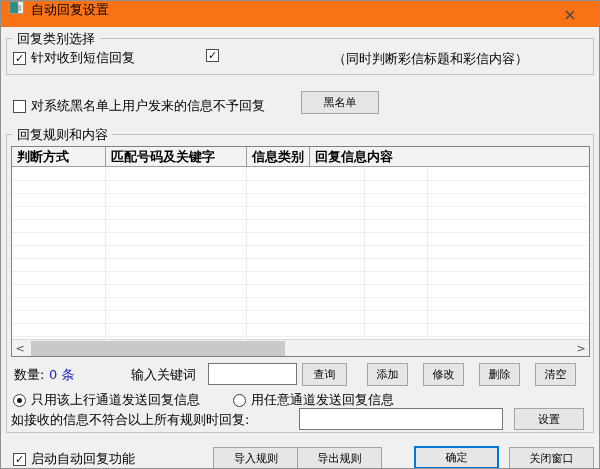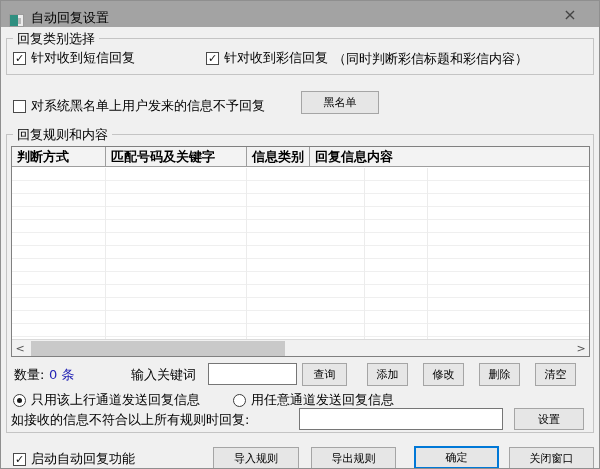--- a/index.html
+++ b/index.html
@@ -1,22 +1,22 @@
 <!DOCTYPE html>
 <html><head>
 <meta charset="utf-8">
 <style>
   * { margin:0; padding:0; box-sizing:border-box; }
   html,body { background:#cfcfcf; }
   body { font-family:"DejaVu Sans","Liberation Sans",sans-serif; }
   .window { position:relative; width:600px; height:469px; background:#f0f0f0;
             border:1px solid #8f8f8f; overflow:hidden; font-size:13px; color:#000; }
   
-  .titlebar { position:absolute; top:0; left:0; right:0; height:26px; background:#a3a3a3;
-              display:flex; align-items:flex-end; }
+  .titlebar { position:absolute; top:0; left:0; right:0; height:26px; background:#f97316;
+              display:flex; align-items:flex-start; }
   .app-icon { width:15px; height:13px; margin-left:8px; border:1px solid #9a9a9a;
               background:linear-gradient(to right,#2f8f80 0 8px,#ececec 8px); position:relative; }
   .app-icon::after { content:""; position:absolute; right:2px; top:3px; width:3px; height:6px; background:#b9b9b9; }
   .title-text { margin-left:7px; font-size:13px; color:#000; }
   .close-btn { position:absolute; right:16px; top:2px; width:26px; height:22px; display:flex;
                align-items:center; justify-content:center; font-size:16px; color:#444; cursor:default; }
   
   .groupbox { position:absolute; left:5px; width:588px; border:1px solid #c4c4c4;padding-left:38px; }
   .legend { position:absolute; top:-9px; left:6px; background:#f0f0f0; padding:0 4px; font-size:13px; white-space:nowrap; }
   .g1 { top:37px; height:37px; }
@@ -73,21 +73,20 @@
 
   <div class="groupbox g1">
     <div class="legend">回复类别选择</div>
   </div>
   <label class="checkbox" style="left:12px; top:48px;">
     <span class="cb-box">✓</span>
     <span>针对收到短信回复</span>
   </label>
   <label class="checkbox" style="left:205px; top:48px;">
     <span class="cb-box">✓</span>
-    <span>针对收到彩信回复</span>
   </label>
   <div class="note" style="left:332px; top:49px;">（同时判断彩信标题和彩信内容）</div>
 
   <label class="checkbox" style="left:12px; top:96px;">
     <span class="cb-box"></span>
     <span>对系统黑名单上用户发来的信息不予回复</span>
   </label>
   <div class="btn" style="left:300px; top:90px; width:78px; height:23px;">黑名单</div>
 
   <div class="groupbox g3">
@@ -137,17 +136,17 @@
 
   <div class="fb-label">如接收的信息不符合以上所有规则时回复:</div>
   <input class="textinput" style="left: 298px; top: 407px; width: 204px; height: 22px;" value="">
   <div class="btn" style="left:513px; top:407px; width:70px; height:22px;">设置</div>
 
   <label class="checkbox" style="left:12px; top:449px;">
     <span class="cb-box">✓</span>
     <span>启动自动回复功能</span>
   </label>
   <div class="btn" style="left:212px; top:446px; width:86px; height:22px;">导入规则</div>
-  <div class="btn" style="left:310px; top:446px; width:85px; height:22px;">导出规则</div>
+  <div class="btn" style="left:296px; top:446px; width:85px; height:22px;">导出规则</div>
   <div class="btn btn-default" style="left:413px; top:445px; width:85px; height:23px;">确定</div>
   <div class="btn" style="left:508px; top:446px; width:85px; height:22px;">关闭窗口</div>
 
 </div>
 
 </body></html>

